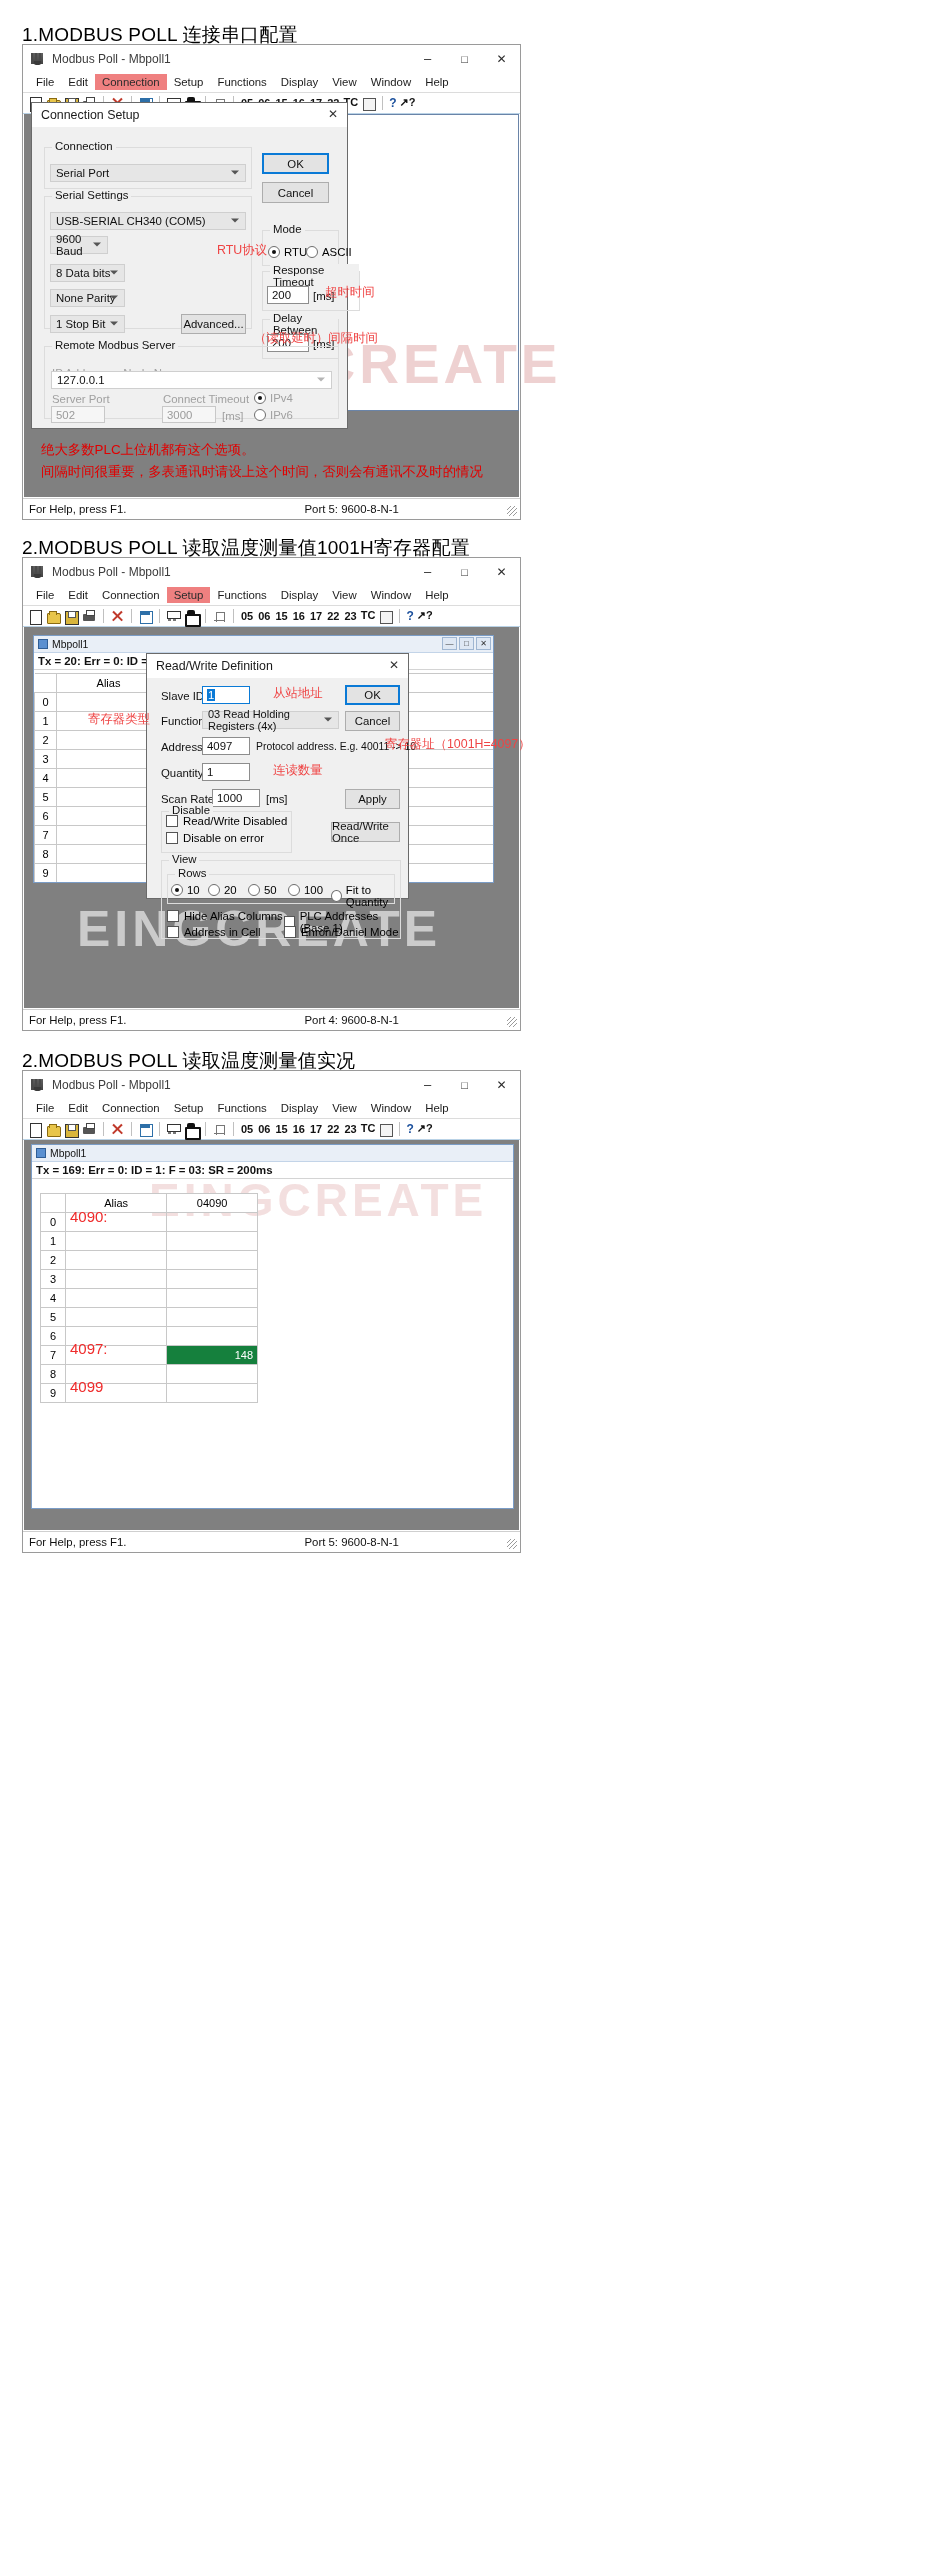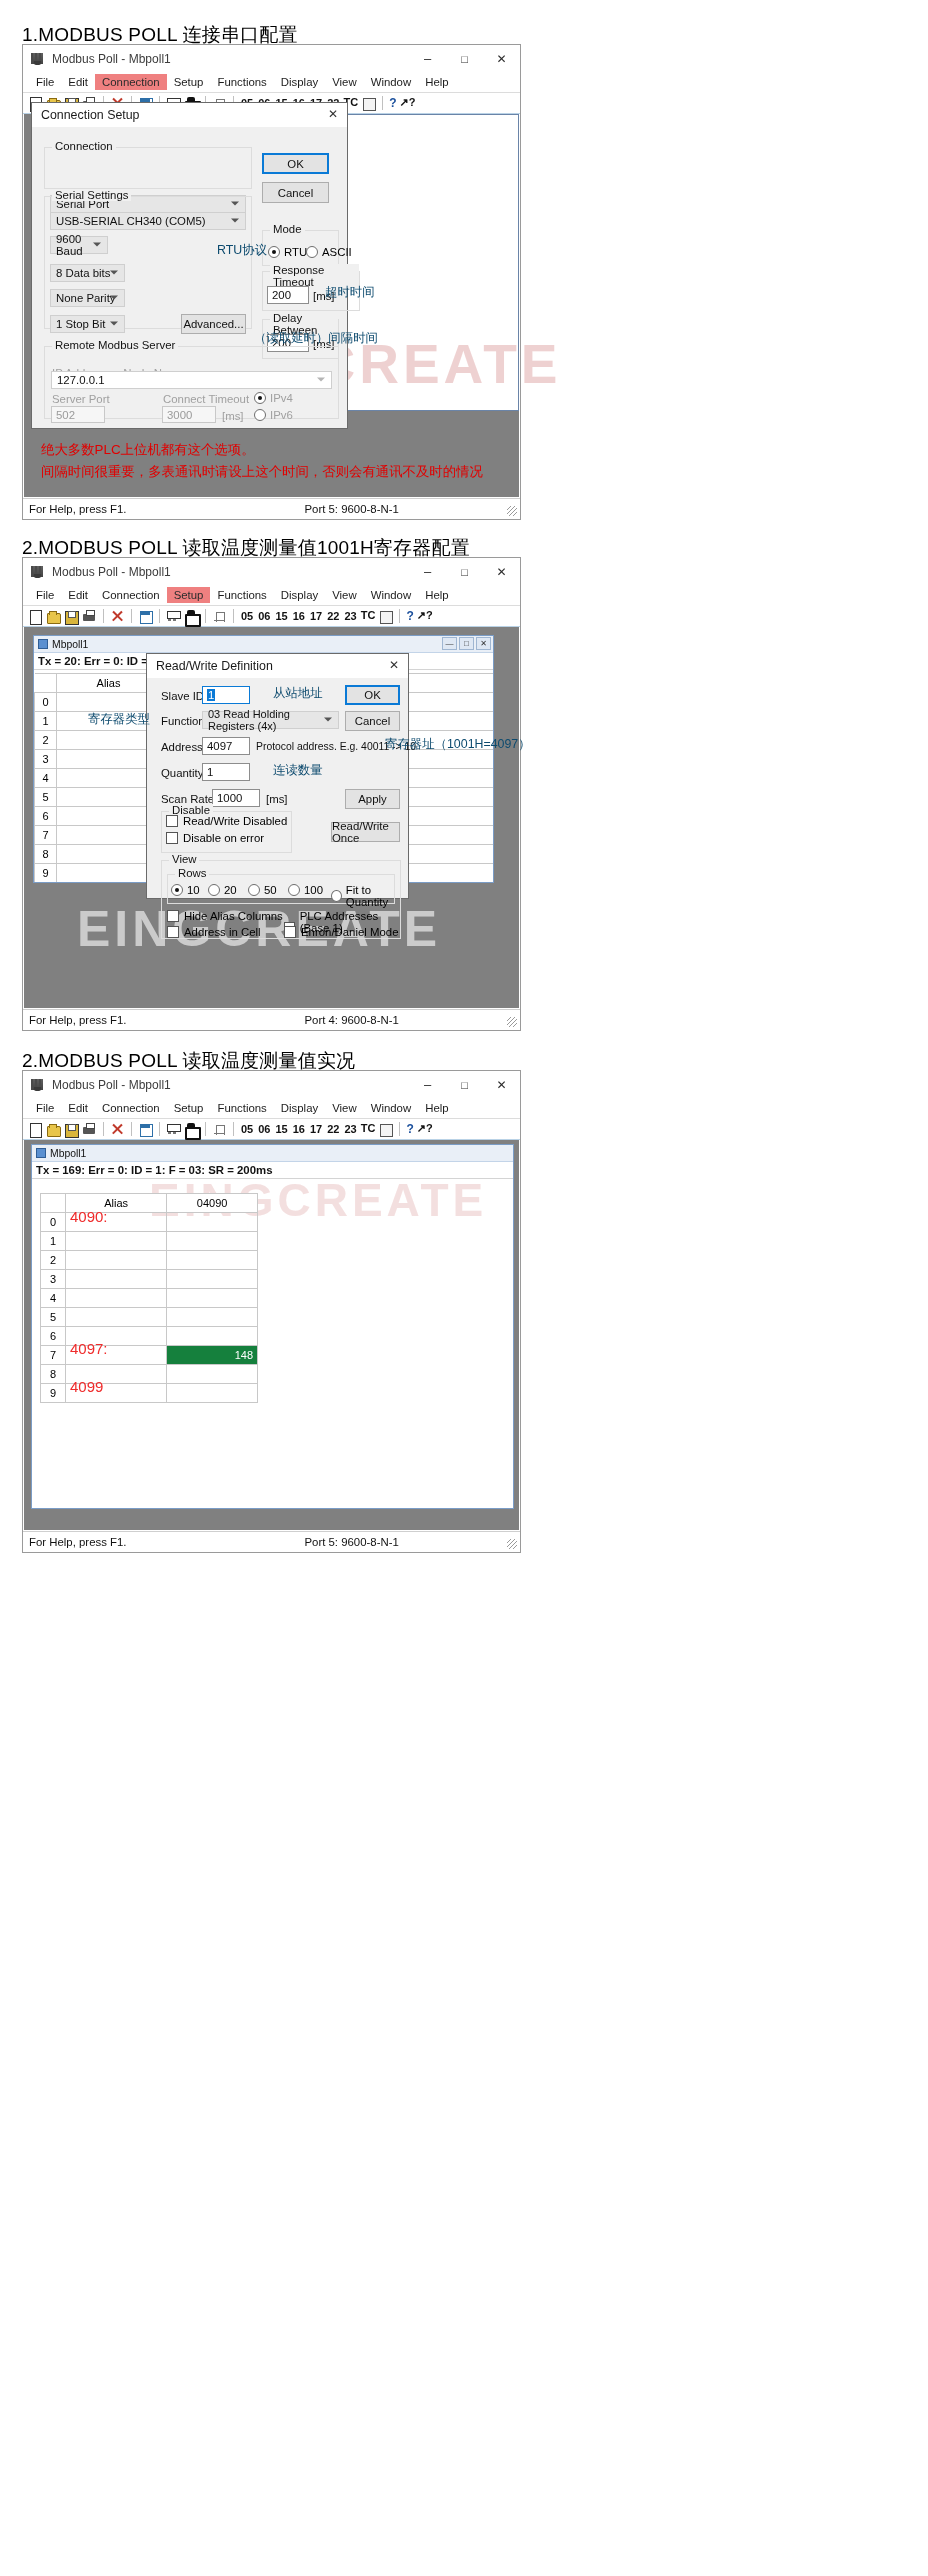--- a/index.html
+++ b/index.html
@@ -149,23 +149,23 @@
   }
   .btn.def { border:2px solid #0a7ad6; }
   .lbl { position:absolute; font-size:11.4px; color:#111; white-space:nowrap; }
   .lbl.dim { color:#a0a0a0; }
   .radio { position:absolute; display:flex; align-items:center; font-size:11.4px; }
   .radio i {
     width:12px;height:12px;border:1px solid #6e6e6e;border-radius:50%;
     background:#fff; margin-right:4px; display:inline-block; position:relative;
   }
   .radio.on i::after{content:"";position:absolute;left:3px;top:3px;width:4px;height:4px;border-radius:50%;background:#111;}
-  .chk { position:absolute; display:flex; align-items:flex-end; font-size:11.4px; }
+  .chk { position:absolute; display:flex; align-items:center; font-size:11.4px; }
   .chk i { width:12px;height:12px;border:1px solid #555;background:#fff;margin-right:5px;display:inline-block;}
-  .annot { position:absolute; color:#0c4a6e; font-size:12.4px; white-space:nowrap; }
+  .annot { position:absolute; color:#ef4444; font-size:12.4px; white-space:nowrap; }
   .annot-box {
     position:absolute; color:#e00000; font-size:13.4px; line-height:22px;
   }
 
   
   .wm {
     position:absolute; font-family:"Liberation Sans", sans-serif;
     font-size:55px; font-weight:bold; letter-spacing:4px;
     color:#eccaca; opacity:.85; pointer-events:none; user-select:none;
     white-space:nowrap;
@@ -259,21 +259,21 @@
 
     <div class="dlg" style="left:8px;top:57px;width:317px;height:327px;">
       <div class="dlg-title">
         <span>Connection Setup</span>
         <span class="x">✕</span>
       </div>
 
       <div class="group" style="left:12px;top:44px;width:208px;height:42px;">
         <span class="glabel">Connection</span>
       </div>
-      <div class="combo" style="left:18px;top:61px;width:196px;height:18px;margin-top:31px;">
+      <div class="combo" style="left:18px;top:61px;width:196px;height:18px;">
         <span>Serial Port</span>
         <span class="arr"></span>
       </div>
 
       <div class="group" style="left:12px;top:93px;width:208px;height:133px;">
         <span class="glabel">Serial Settings</span>
       </div>
       <div class="combo" style="left:18px;top:109px;width:196px;height:18px;">
         <span>USB-SERIAL CH340 (COM5)</span>
         <span class="arr"></span>

